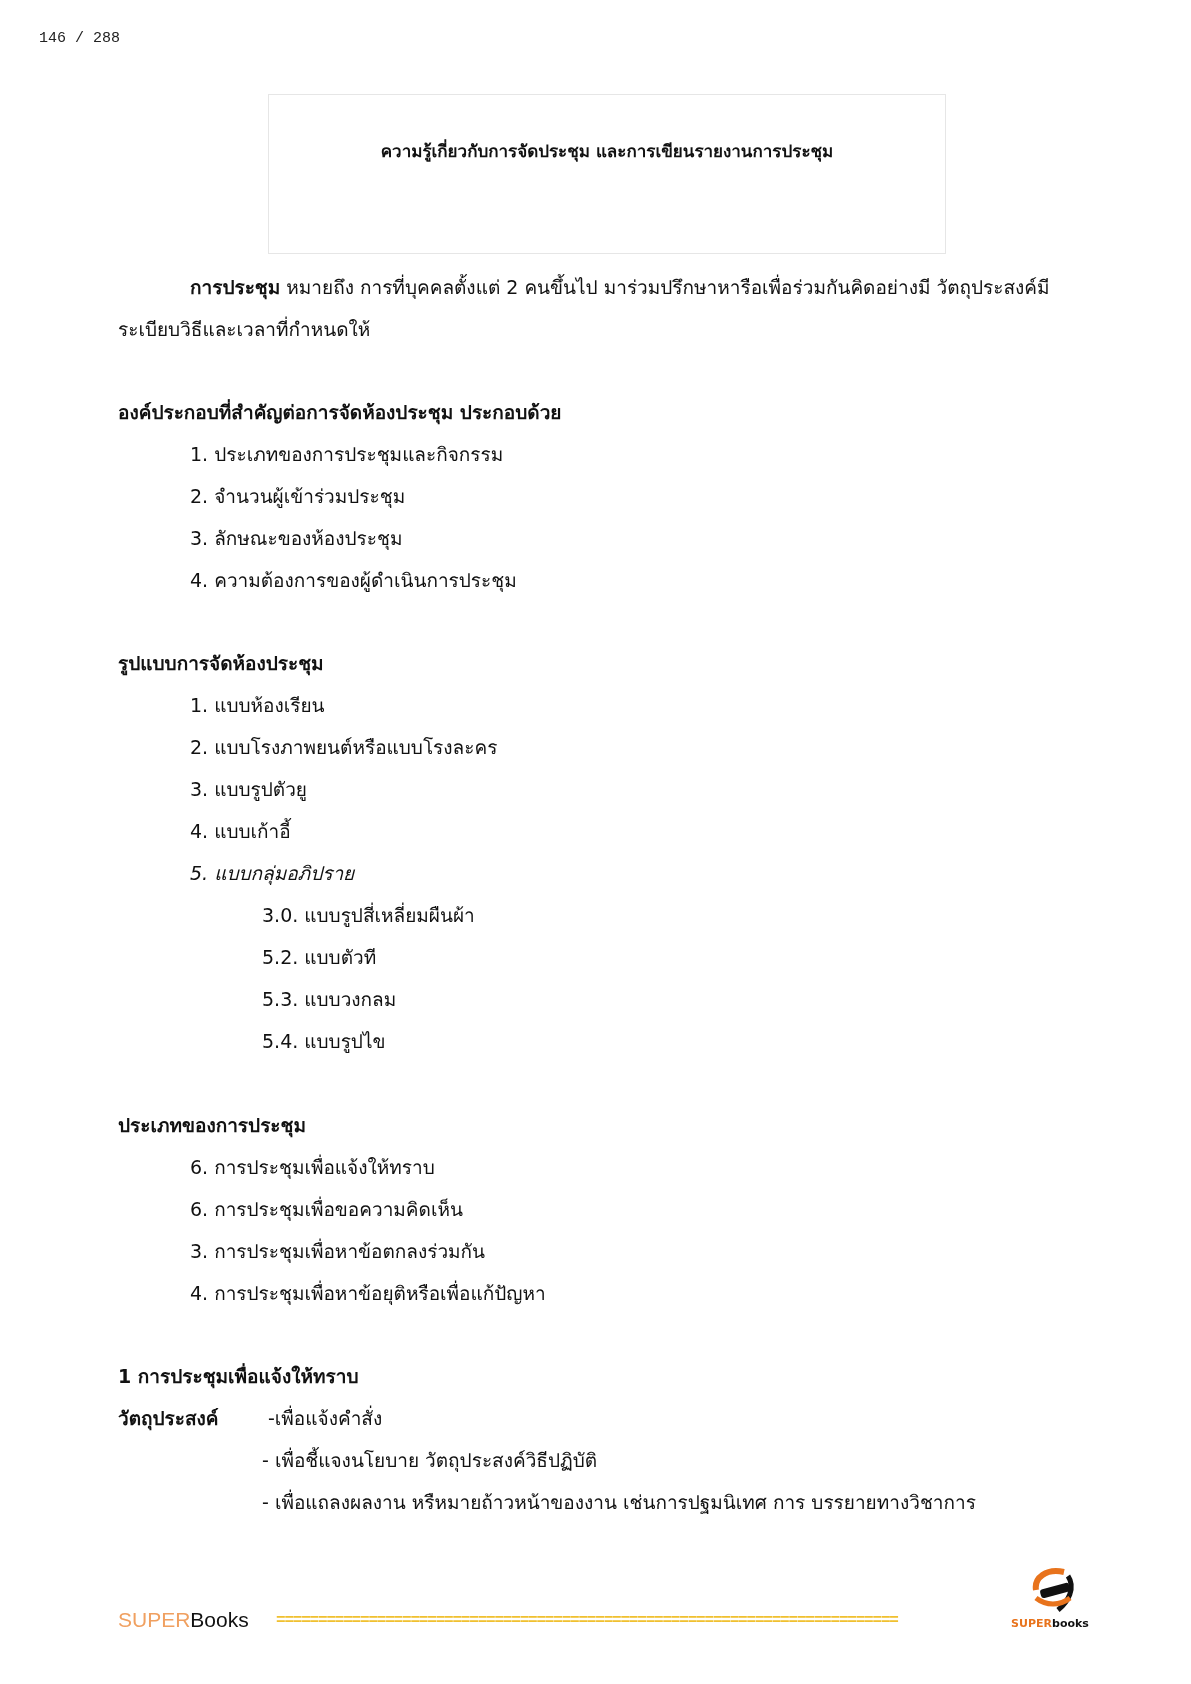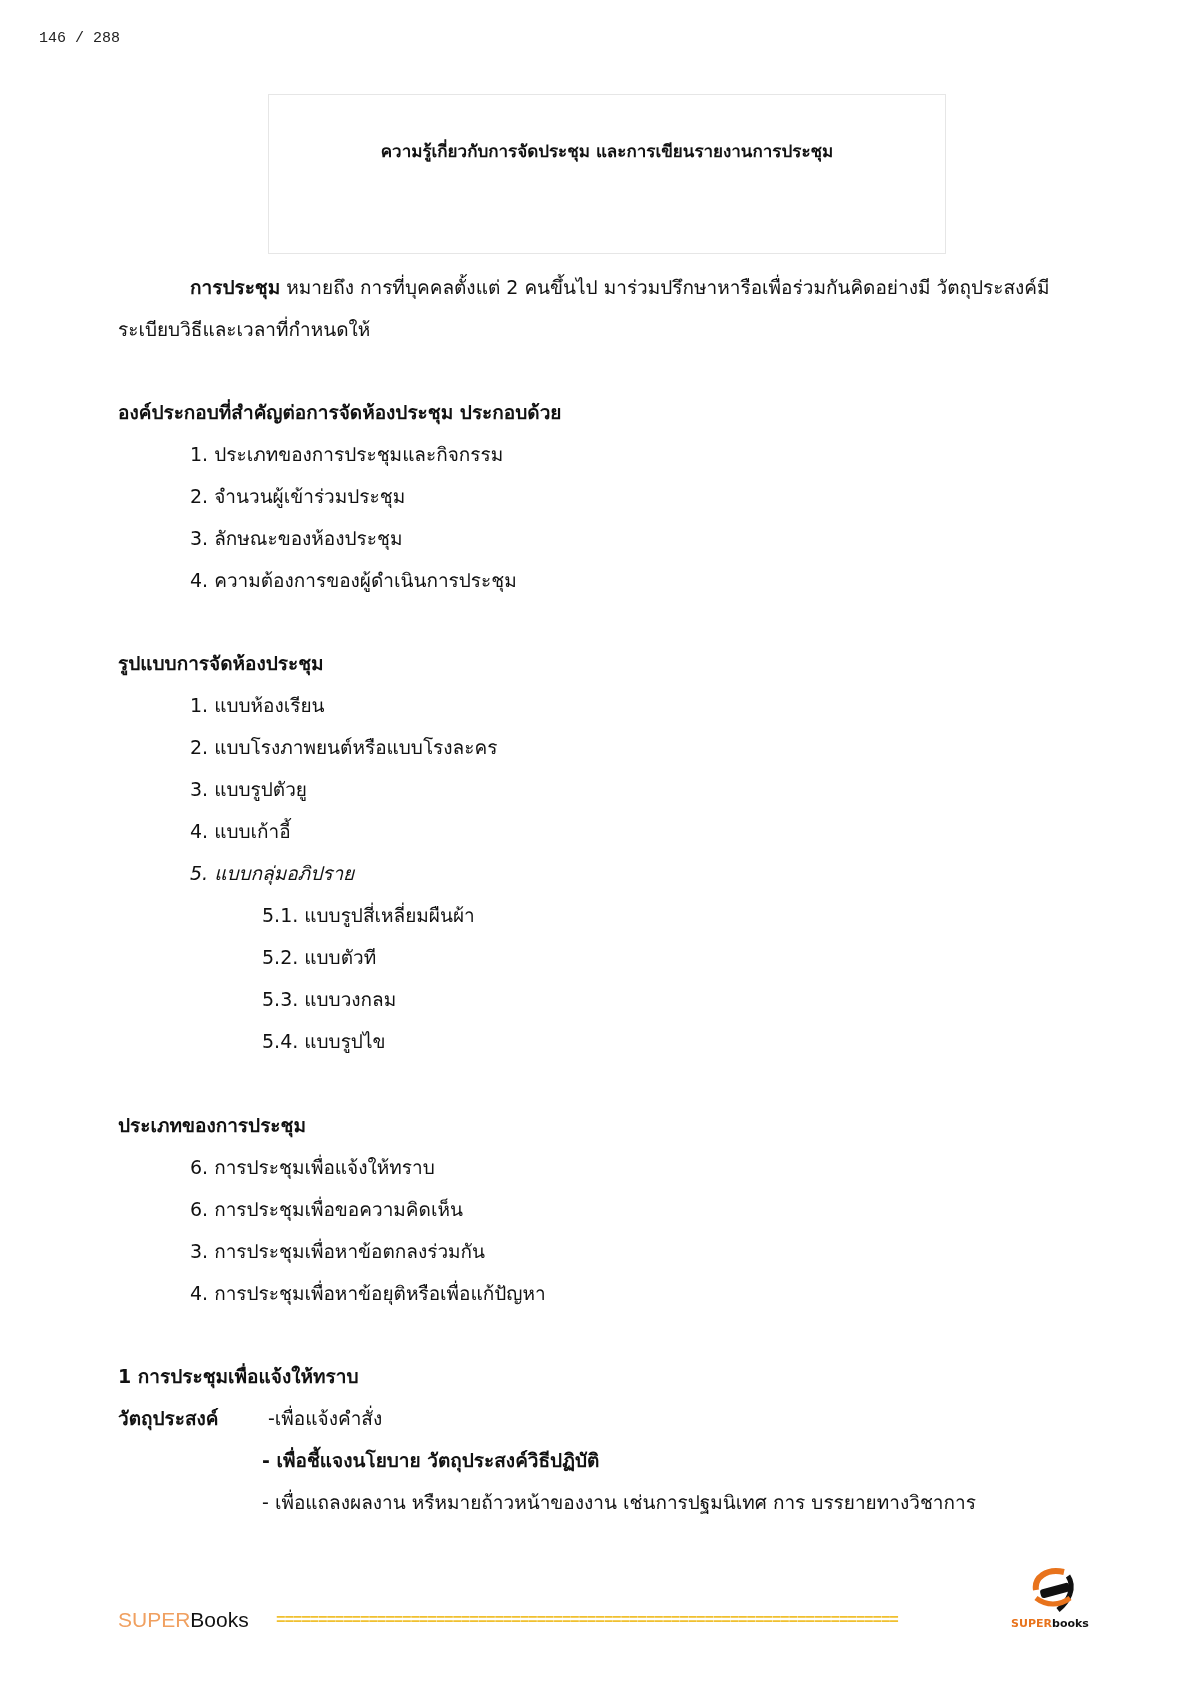--- a/index.html
+++ b/index.html
@@ -45,35 +45,35 @@
 <div class="abs line" style="left:190px; top:483px;">2. จำนวนผู้เข้าร่วมประชุม</div>
 <div class="abs line" style="left:190px; top:525px;">3. ลักษณะของห้องประชุม</div>
 <div class="abs line" style="left:190px; top:567px;">4. ความต้องการของผู้ดำเนินการประชุม</div>
 
 <div class="abs h" style="left:118px; top:650px;">รูปแบบการจัดห้องประชุม</div>
 <div class="abs line" style="left:190px; top:692px;">1. แบบห้องเรียน</div>
 <div class="abs line" style="left:190px; top:734px;">2. แบบโรงภาพยนต์หรือแบบโรงละคร</div>
 <div class="abs line" style="left:190px; top:776px;">3. แบบรูปตัวยู</div>
 <div class="abs line" style="left:190px; top:818px;">4. แบบเก้าอี้</div>
 <div class="abs line" style="left:190px; top:860px;font-style:italic;">5. แบบกลุ่มอภิปราย</div>
-<div class="abs line" style="left:262px; top:902px;">5.1. แบบรูปสี่เหลี่ยมผืนผ้า</div>
+<div class="abs line" style="left:262px; top:902px;">3.0. แบบรูปสี่เหลี่ยมผืนผ้า</div>
 <div class="abs line" style="left:262px; top:944px;">5.2. แบบตัวที</div>
 <div class="abs line" style="left:262px; top:986px;">5.3. แบบวงกลม</div>
 <div class="abs line" style="left:262px; top:1028px;">5.4. แบบรูปไข</div>
 
 <div class="abs h" style="left:118px; top:1112px;">ประเภทของการประชุม</div>
 <div class="abs line" style="left:190px; top:1154px;">6. การประชุมเพื่อแจ้งให้ทราบ</div>
 <div class="abs line" style="left:190px; top:1196px;">6. การประชุมเพื่อขอความคิดเห็น</div>
 <div class="abs line" style="left:190px; top:1238px;">3. การประชุมเพื่อหาข้อตกลงร่วมกัน</div>
 <div class="abs line" style="left:190px; top:1280px;">4. การประชุมเพื่อหาข้อยุติหรือเพื่อแก้ปัญหา</div>
 
 <div class="abs h" style="left:118px; top:1363px;">1 การประชุมเพื่อแจ้งให้ทราบ</div>
 <div class="abs h" style="left:118px; top:1405px;">วัตถุประสงค์</div>
 <div class="abs line" style="left:268px; top:1405px;">-เพื่อแจ้งคำสั่ง</div>
-<div class="abs line" style="left:262px; top:1447px;font-weight:bold;">- เพื่อชี้แจงนโยบาย วัตถุประสงค์วิธีปฏิบัติ</div>
+<div class="abs line" style="left:262px; top:1447px;">- เพื่อชี้แจงนโยบาย วัตถุประสงค์วิธีปฏิบัติ</div>
 <div class="abs line" style="left:262px; top:1489px;">- เพื่อแถลงผลงาน หรืหมายถ้าวหน้าของงาน เช่นการปฐมนิเทศ การ บรรยายทางวิชาการ</div>
 
 <div class="abs footer-left">
   <span class="super">SUPER</span><span class="books">Books</span>
 </div>
 <div class="abs footer-rule">==========================================================================</div>
 <div class="logo">
   <svg width="88" height="48" viewBox="0 0 88 48">
     <path d="M58 4 C40 0 28 10 30 22" stroke="#e8731c" stroke-width="6" fill="none"></path>
     <path d="M62 8 C70 20 62 34 52 42" stroke="#111" stroke-width="5" fill="none"></path>

